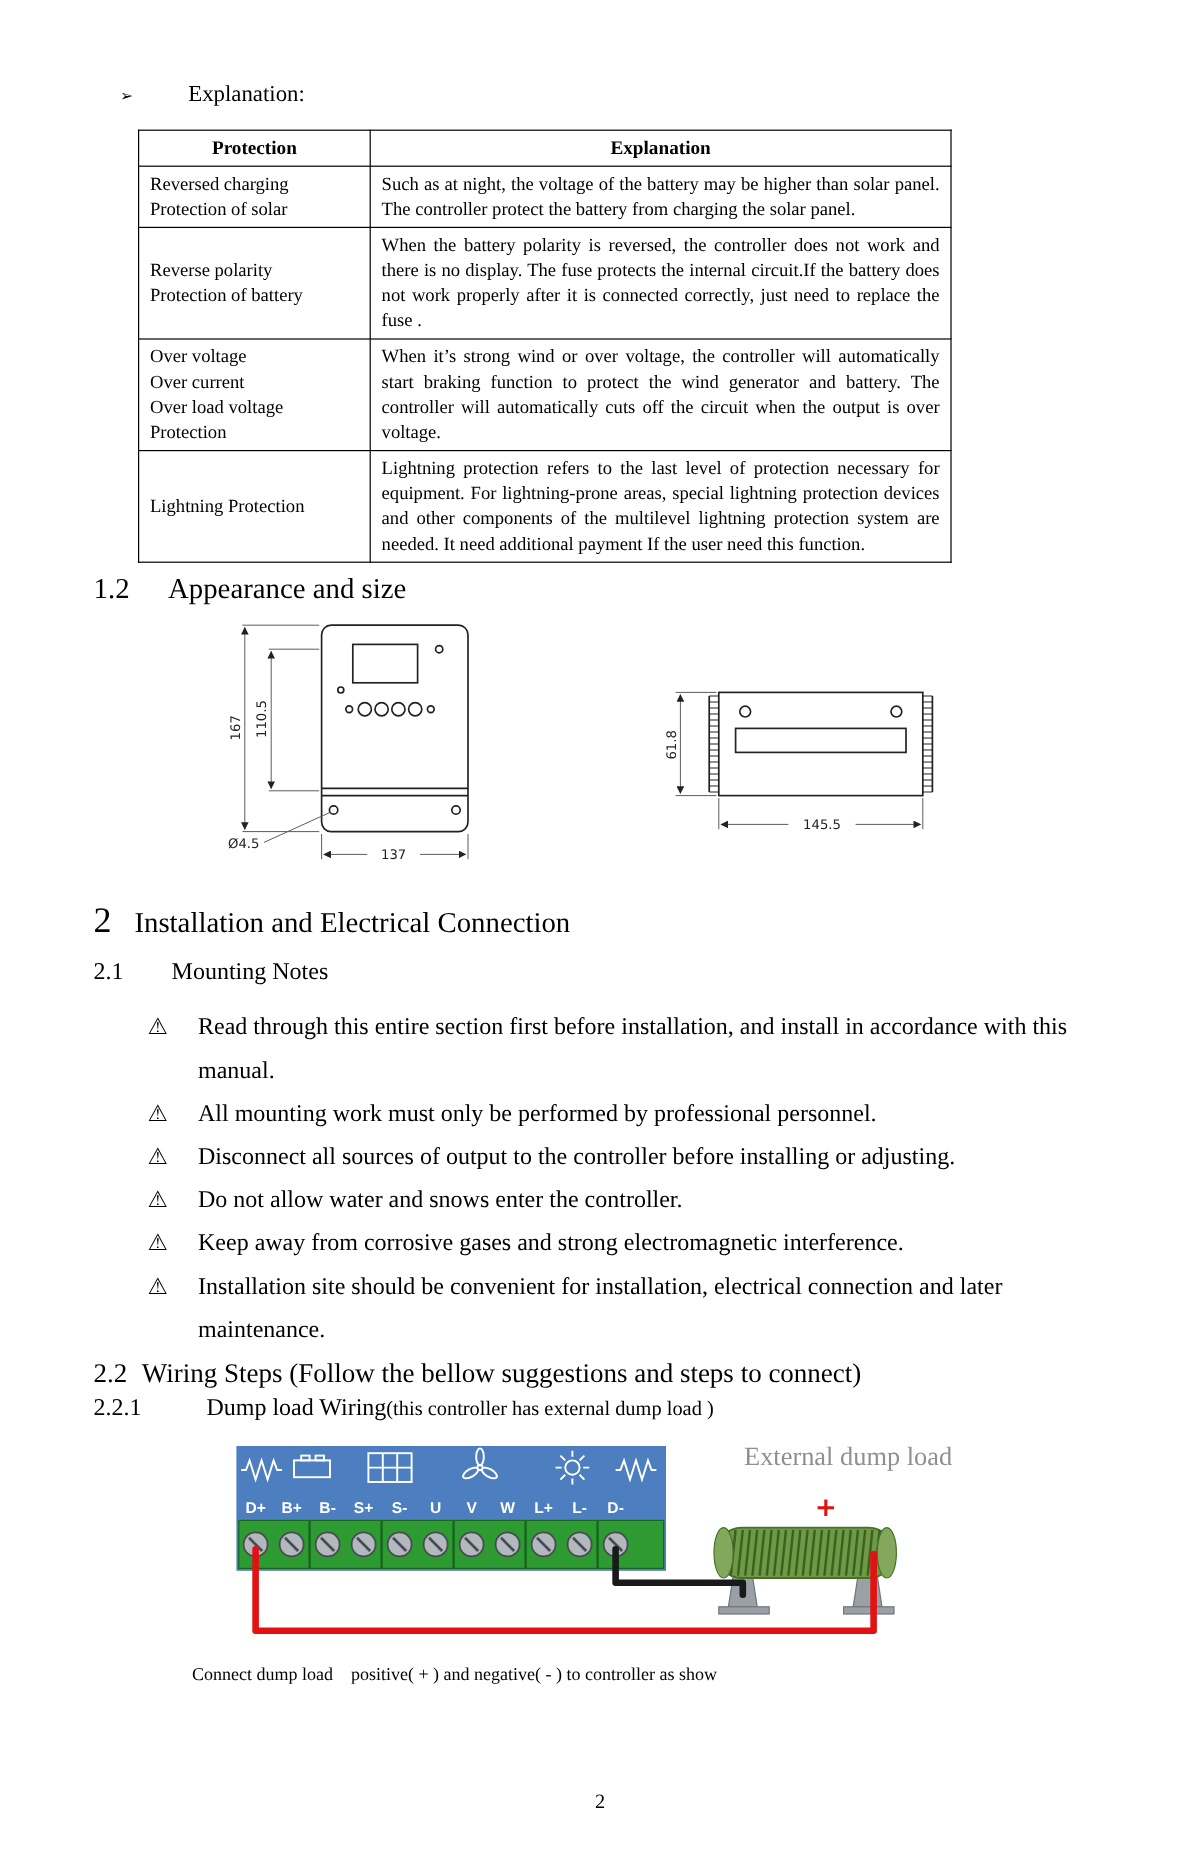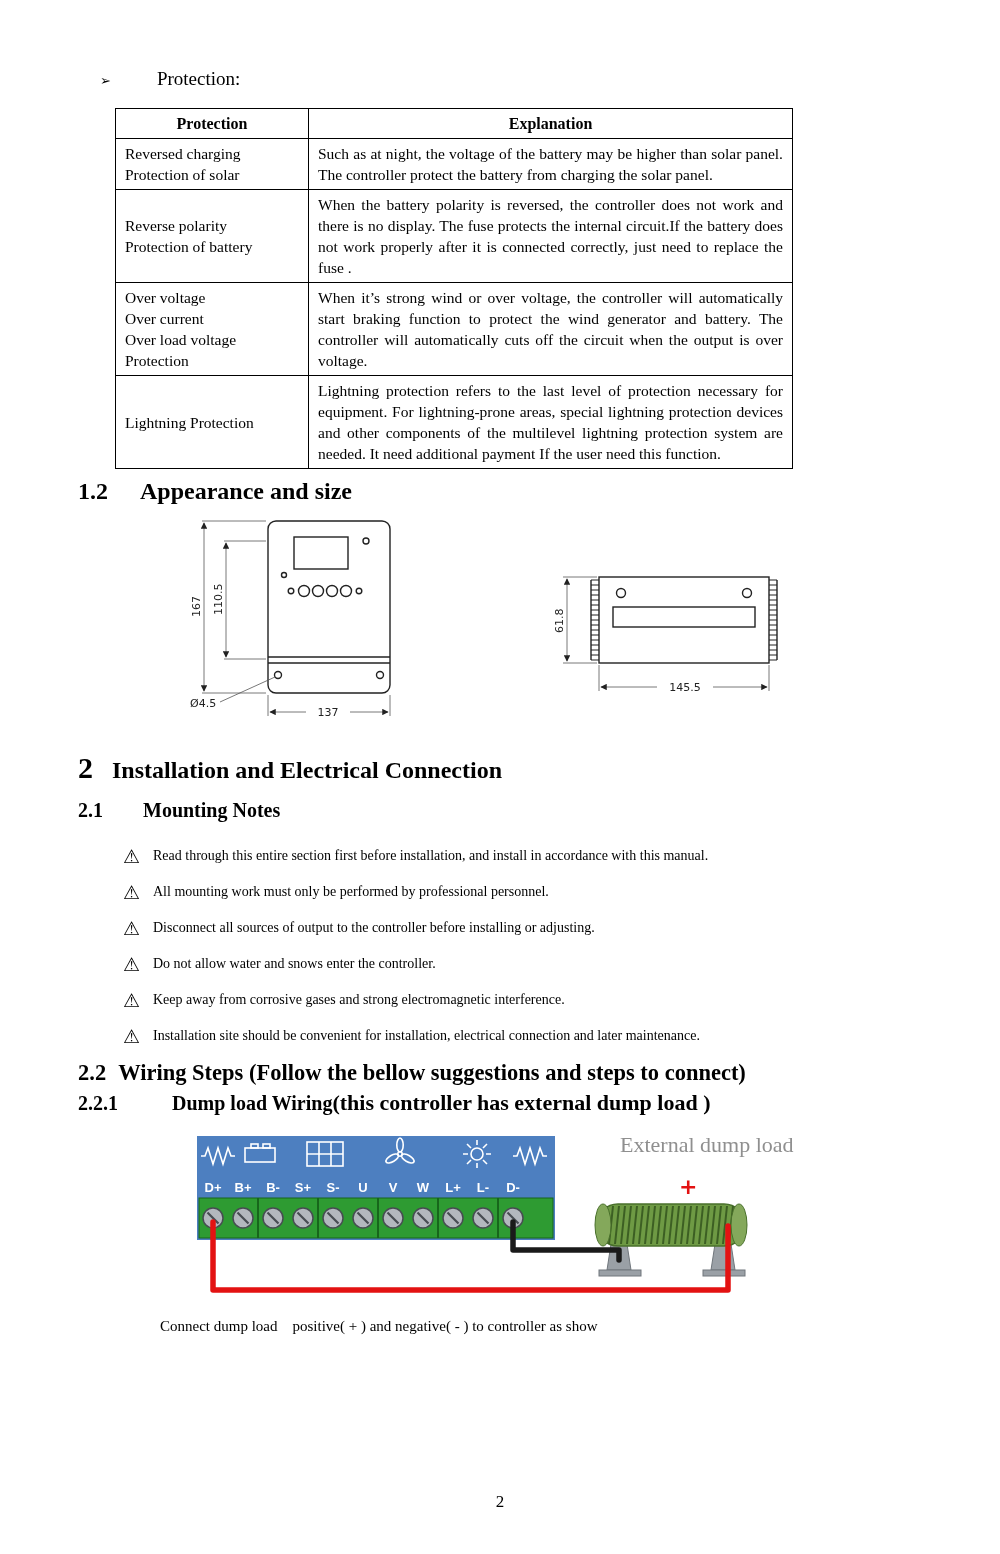--- a/index.html
+++ b/index.html
@@ -10,55 +10,55 @@
   .bullet-line{padding-top:68px;margin-left:100px;font-size:19px;display:flex;align-items:baseline}
   .bullet-marker{font-family:"DejaVu Sans",sans-serif;font-size:13px}
   .bullet-text{margin-left:46px}
 
   table.prot{border-collapse:collapse;margin:18px 0 0 115px;width:678px;font-size:15.5px;line-height:21px}
   table.prot th,table.prot td{border:1.3px solid #000;padding:4px 9px;vertical-align:middle}
   table.prot th{font-size:16px;text-align:center;padding:4px}
   td.pcell{width:174px;white-space:pre-line}
   td.ecell{text-align:justify}
 
-  .heading{font-weight:bold}
+  .heading{font-weight:normal}
   .h12{margin:9px 0 0 78px;font-size:24px}
   .h12 .no{display:inline-block;width:62px}
   .h2{margin:25px 0 0 78px;font-size:24px}
   .h2 .no{display:inline-block;width:34px;font-size:30px}
   .h21{margin:14px 0 0 78px;font-size:20px}
   .h21 .no{display:inline-block;width:65px}
   .h22{margin:6px 0 0 78px;font-size:22.5px}
   .h22 .no{margin-right:12px}
   .h221{margin:4px 0 0 78px;font-size:20px}
   .h221 .no{display:inline-block;width:94px}
-  .h221 .sub{font-size:22px}
+  .h221 .sub{font-size:17px}
 
   .drawings{display:flex;align-items:flex-start;margin:6px 0 0 188px}
   .side-wrap{margin:56px 0 0 118px}
 
   .notes{margin-top:16px}
   .note{display:flex;margin-left:123px;align-items:flex-start}
   .warn{font-family:"DejaVu Sans",sans-serif;font-size:19px;line-height:36px;width:30px;flex:none}
-  .ntext{font-size:14px;line-height:36px;max-width:738px}
+  .ntext{margin-left:12px;font-size:20px;line-height:36px;max-width:738px}
 
   .figure{margin:12px 0 0 195px}
 
   .caption{margin:8px 0 0 160px;font-size:15px;white-space:pre-wrap}
 
   .pageno{position:absolute;top:1492px;left:0;right:0;text-align:center;font-size:17px}
 </style>
 </head>
 <body>
 
 <div class="page">
 
   <div class="bullet-line">
     <span class="bullet-marker">➢</span>
-    <span class="bullet-text">Protection:</span>
+    <span class="bullet-text">Explanation:</span>
   </div>
 
   <table class="prot">
     <thead>
       <tr>
         <th>Protection</th>
         <th>Explanation</th>
       </tr>
     </thead>
     <tbody>

